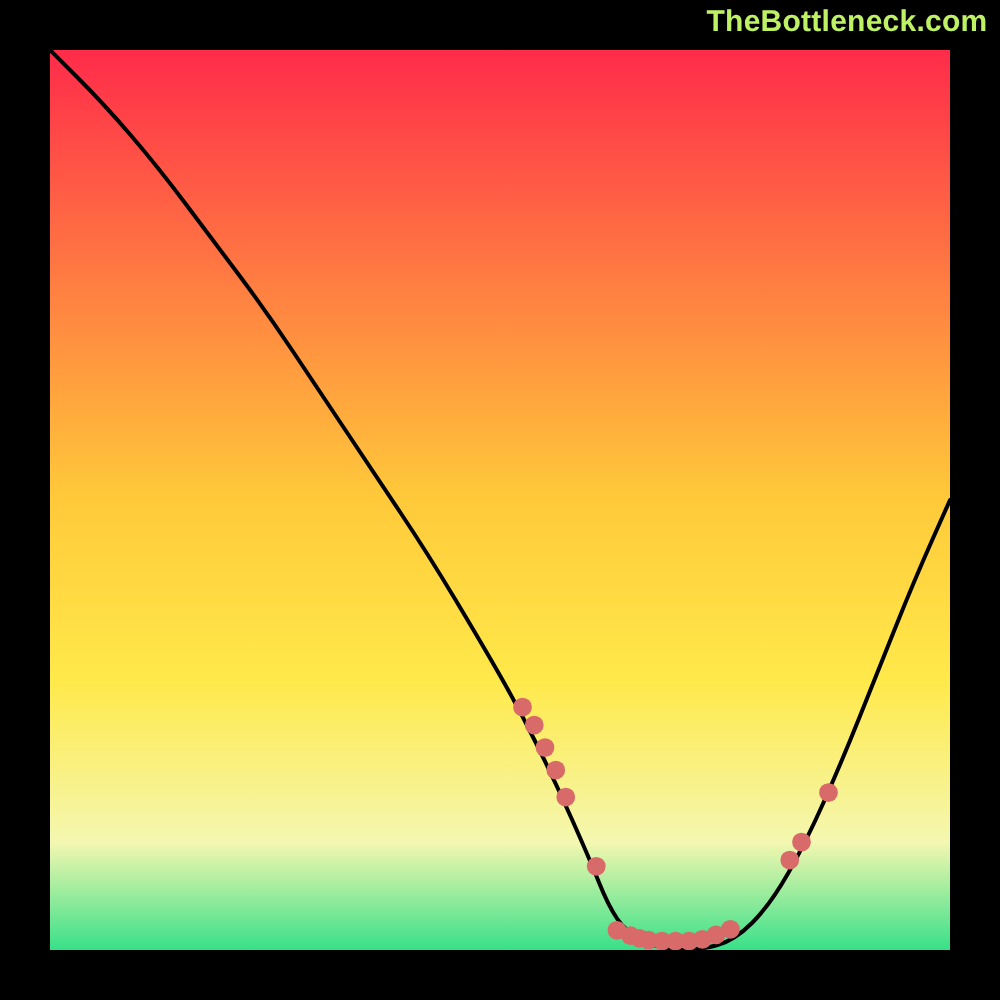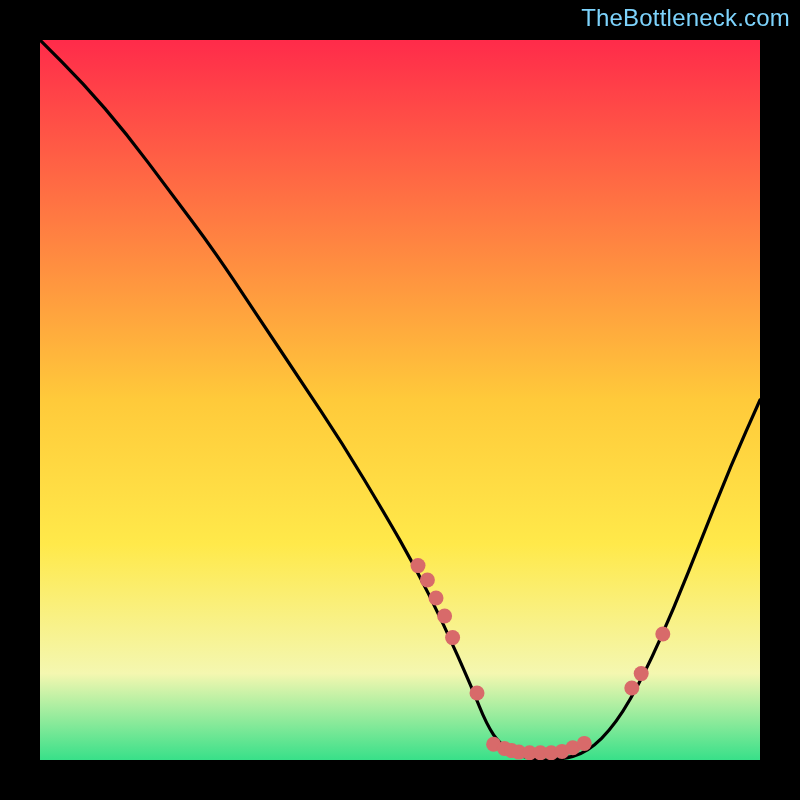--- a/index.html
+++ b/index.html
@@ -12,24 +12,24 @@
   }
   .container {
     position: relative;
     width: 800px;
     height: 800px;
   }
   .watermark {
     position: absolute;
     top: 4px;
     right: 10px;
-    color: #7dd3fc;
+    color: #bef264;
     font-family: Arial, Helvetica, sans-serif;
     font-size: 24px;
-    font-weight: 400;
+    font-weight: 700;
     letter-spacing: 0.2px;
   }
   .plot-area {
     position: absolute;
     left: 40px;
     top: 40px;
     width: 720px;
     height: 720px;
   }
   .plot-area svg {

